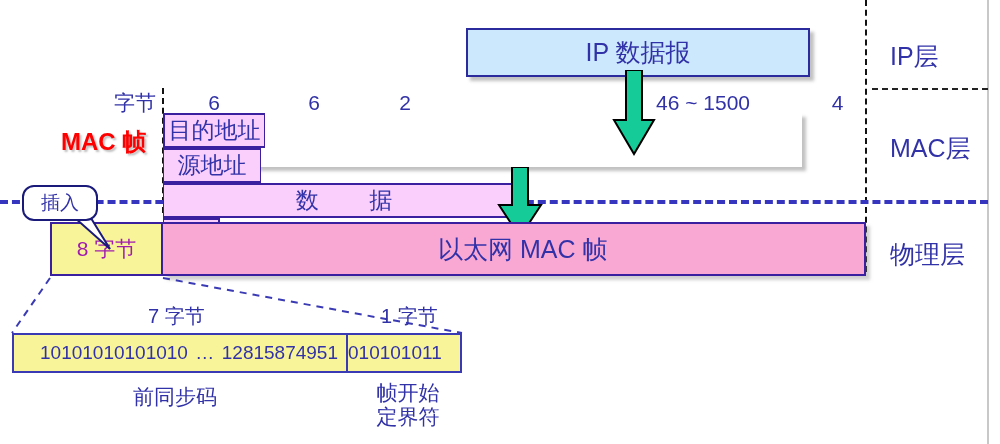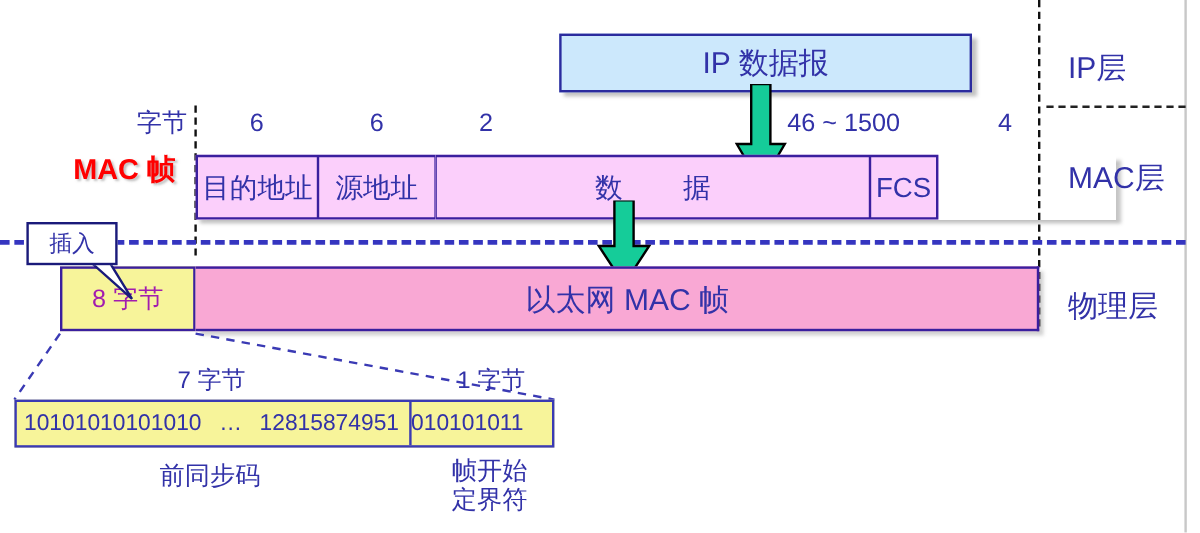--- a/index.html
+++ b/index.html
@@ -54,23 +54,24 @@
     left: 466px; top: 28px; width: 340px; height: 45px;
     background: #cce8fc;
     border: 2px solid #2b2b9e;
     box-shadow: 4px 4px 3px rgba(120,120,120,0.45);
     display: flex; align-items: center; justify-content: center;
     font-size: 25px; color: #3232a8;
   }
 
   
   #mac-frame {
-    left: 163px; top: 129px; width: 767px; height: 54px;
+    left: 163px; top: 113px; width: 639px; height: 54px;
     display: flex;
     box-shadow: 4px 4px 3px rgba(120,120,120,0.45);
+    flex-direction: column;
   }
   #mac-frame .cell {
     background: #fbcffb;
     border: 2px solid #3a1f9e;
     border-right-width: 1px;
     border-left-width: 1px;
     box-sizing: border-box;
     display: flex; align-items: center; justify-content: center;
     font-size: 23px; color: #3232a8;
   }
@@ -110,36 +111,37 @@
     margin-left: 275px;
     font-size: 25px;
     color: #3232a8;
   }
 
   
   #insert-callout {
     left: 22px; top: 185px; width: 72px; height: 32px;
     background: #ffffff;
     border: 2px solid #1a1a7a;
-    border-radius: 0;
+    border-radius: 12px;
     display: flex; align-items: center; justify-content: center;
     font-size: 19px; color: #3232a8;
     z-index: 6;
   }
 
   
   .garrow { position: absolute; }
 
   
   #preamble-detail {
     left: 12px; top: 333px; width: 450px; height: 40px;
     background: #f7f49a;
     border: 2px solid #3a3ab4;
     box-sizing: border-box;
     display: flex;
+    padding-left: 20px;
   }
   #preamble-detail .seg {
     display: flex; align-items: center;
     font-size: 19px; color: #3232a8;
     box-sizing: border-box;
   }
   #preamble-detail .seg.pre {
     width: 330px;
     justify-content: space-between;
     padding: 0 8px 0 6px;

